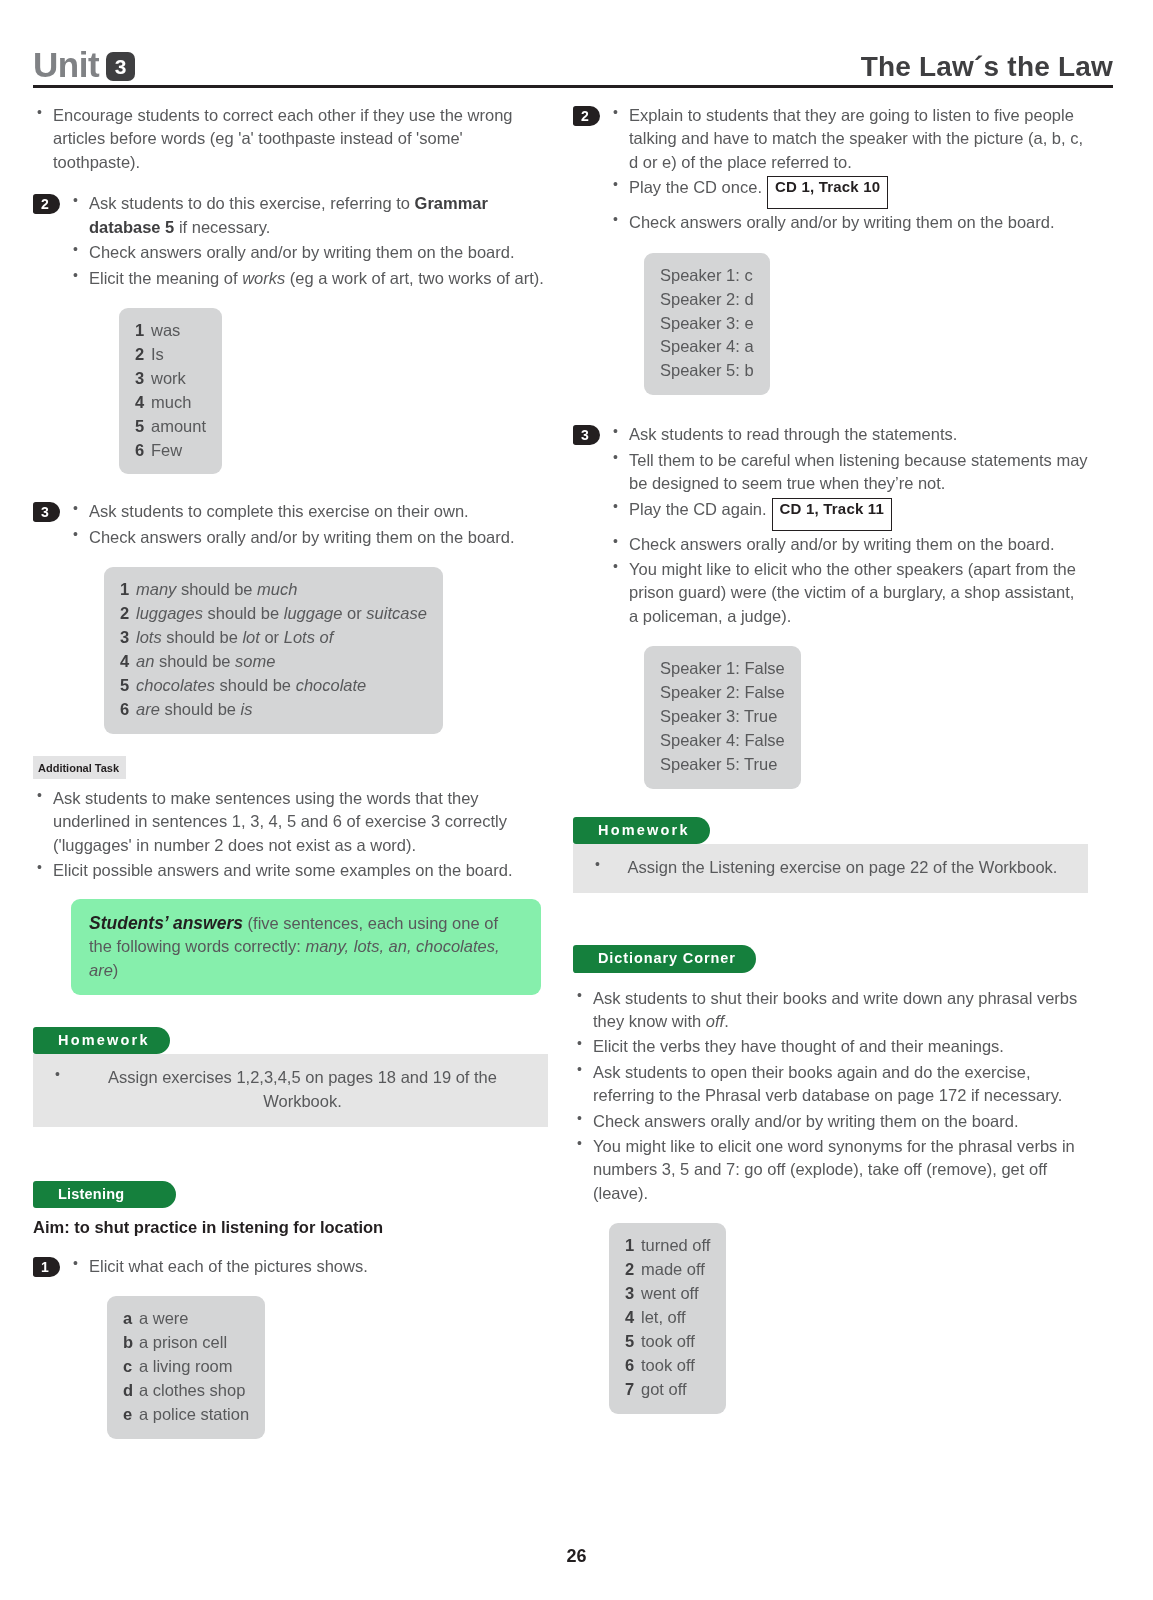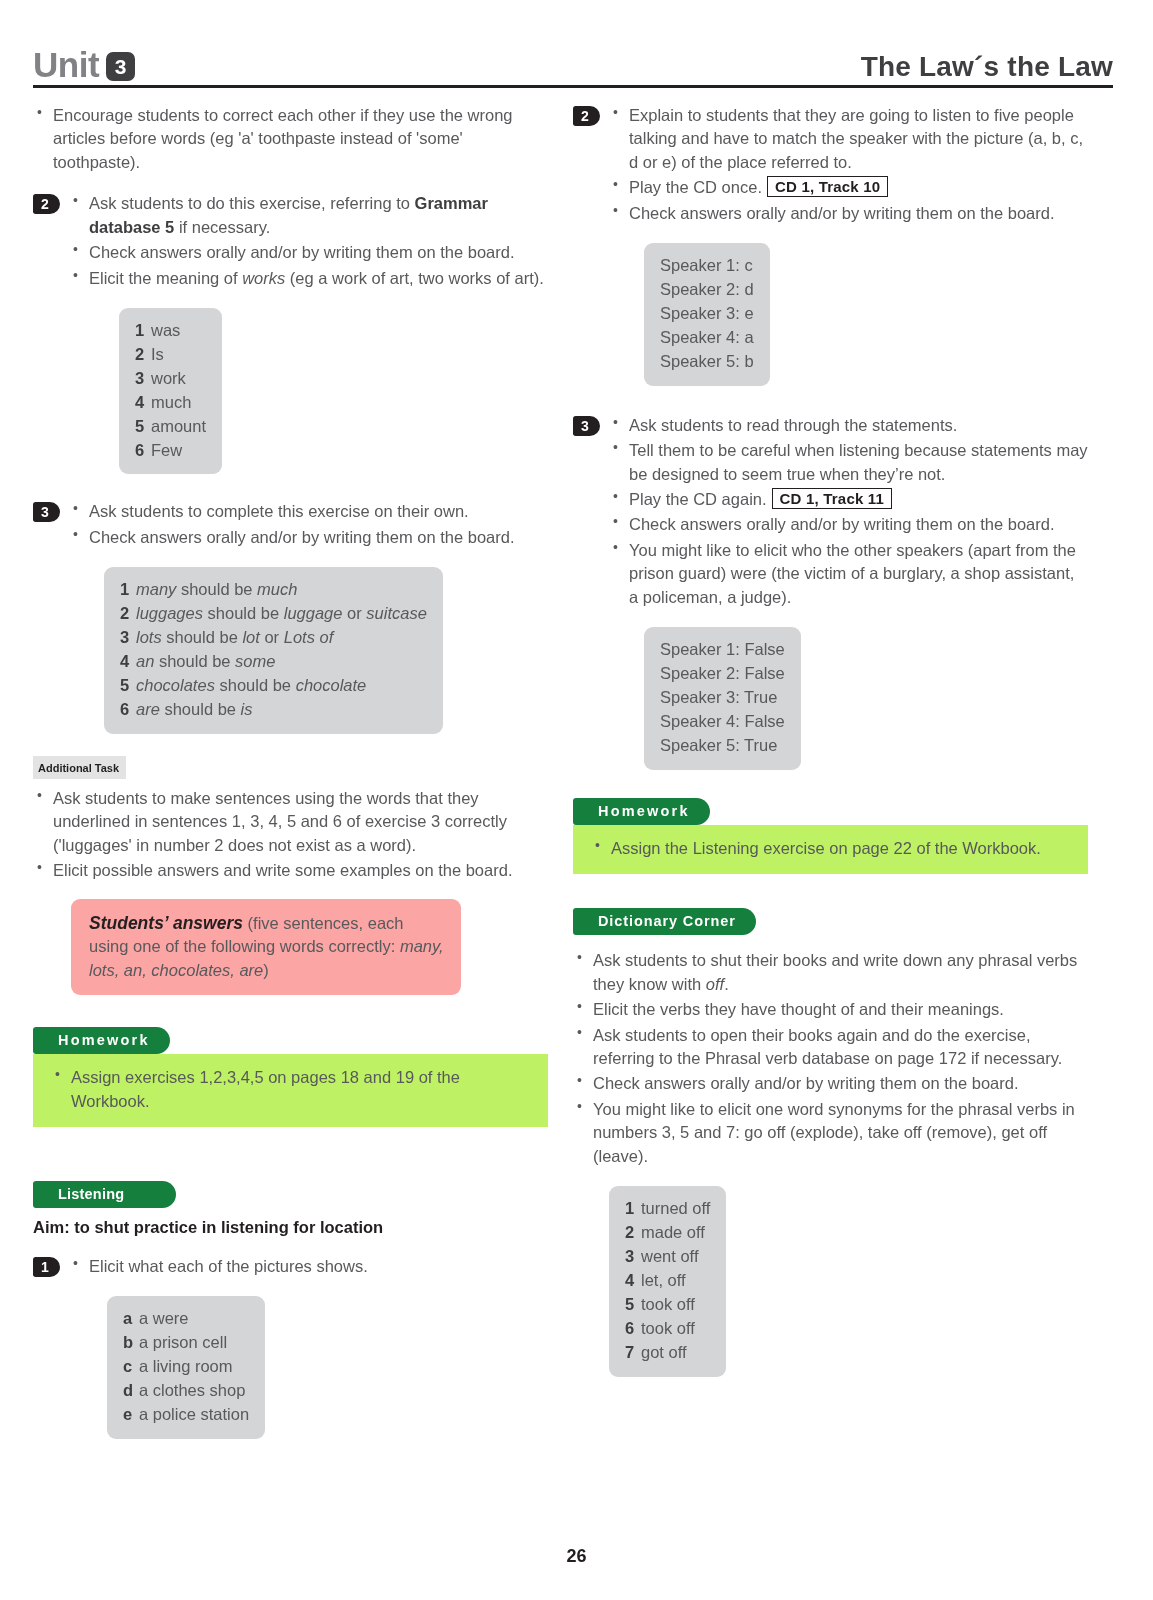--- a/index.html
+++ b/index.html
@@ -173,25 +173,25 @@
     font-weight: bold;
     color: #3f3f41;
   }
 
   .box-indent-1 { margin-left: 48px; }
   .box-indent-2 { margin-left: 33px; }
   .box-indent-3 { margin-left: 36px; }
 
   
   .note-box {
-    background: #fca5a5;
+    background: #86efac;
     border-radius: 9px;
     padding: 12px 16px 13px 18px;
     margin: 16px 0 0 38px;
-    width: 390px;
+    width: 470px;
     box-sizing: border-box;
     font-size: 16.5px;
     line-height: 1.42;
     color: #58595b;
   }
   .note-box .sa-title {
     font-weight: bold;
     font-style: italic;
     color: #231f20;
     font-size: 17.5px;
@@ -206,43 +206,44 @@
     font-weight: bold;
     letter-spacing: 2.2px;
     padding: 5px 20px 5px 25px;
     border-radius: 4px 18px 18px 4px;
     line-height: 1.18;
   }
   .sec-tab.tight { letter-spacing: 0.9px; }
   .sec-tab.plain { letter-spacing: 0.2px; padding-right: 52px; }
 
   .hw-body {
-    background: #bef264;
+    background: #e5e5e5;
     padding: 12px 14px 14px 14px;
     box-sizing: border-box;
+    text-align: center;
   }
   .hw-body ul.blist > li { margin-bottom: 0; padding-left: 24px; }
   .hw-body ul.blist > li::before { left: 8px; }
 
   .section { margin-top: 30px; }
 
   .aim {
     font-size: 16.5px;
     color: #231f20;
     font-weight: bold;
     margin-top: 8px;
     line-height: 1.35;
   }
   .aim .aim-rest { font-weight: bold; color: #231f20; }
 
   
   .cd-box {
     display: inline-block;
     border: 1.6px solid #231f20;
-    padding: 1px 7px 0 7px;
+    padding: 1px 7px 12px 7px;
     font-size: 15px;
     font-weight: bold;
     color: #231f20;
     line-height: 1.2;
     vertical-align: 1px;
     margin-left: 5px;
     letter-spacing: 0.2px;
   }
 
   
@@ -404,21 +405,21 @@
 
     <div class="section" style="margin-top:28px;">
       <div class="sec-tab">Homework</div>
       <div class="hw-body">
         <ul class="blist">
           <li>Assign the Listening exercise on page 22 of the Workbook.</li>
         </ul>
       </div>
     </div>
 
-    <div class="section" style="margin-top:34px;">
+    <div class="section" style="margin-top:52px;">
       <div class="sec-tab tight">Dictionary Corner</div>
       <ul class="blist" style="margin-top:14px;">
         <li><span>Ask students to shut their books and write down any phrasal verbs they know with </span><i>off</i><span>.</span></li>
         <li>Elicit the verbs they have thought of and their meanings.</li>
         <li>Ask students to open their books again and do the exercise, referring to the Phrasal verb database on page 172 if necessary.</li>
         <li>Check answers orally and/or by writing them on the board.</li>
         <li>You might like to elicit one word synonyms for the phrasal verbs in numbers 3, 5 and 7: go off (explode), take off (remove), get off (leave).</li>
       </ul>
       <div class="answer-box box-indent-3">
         <ul id="dict-answers">

